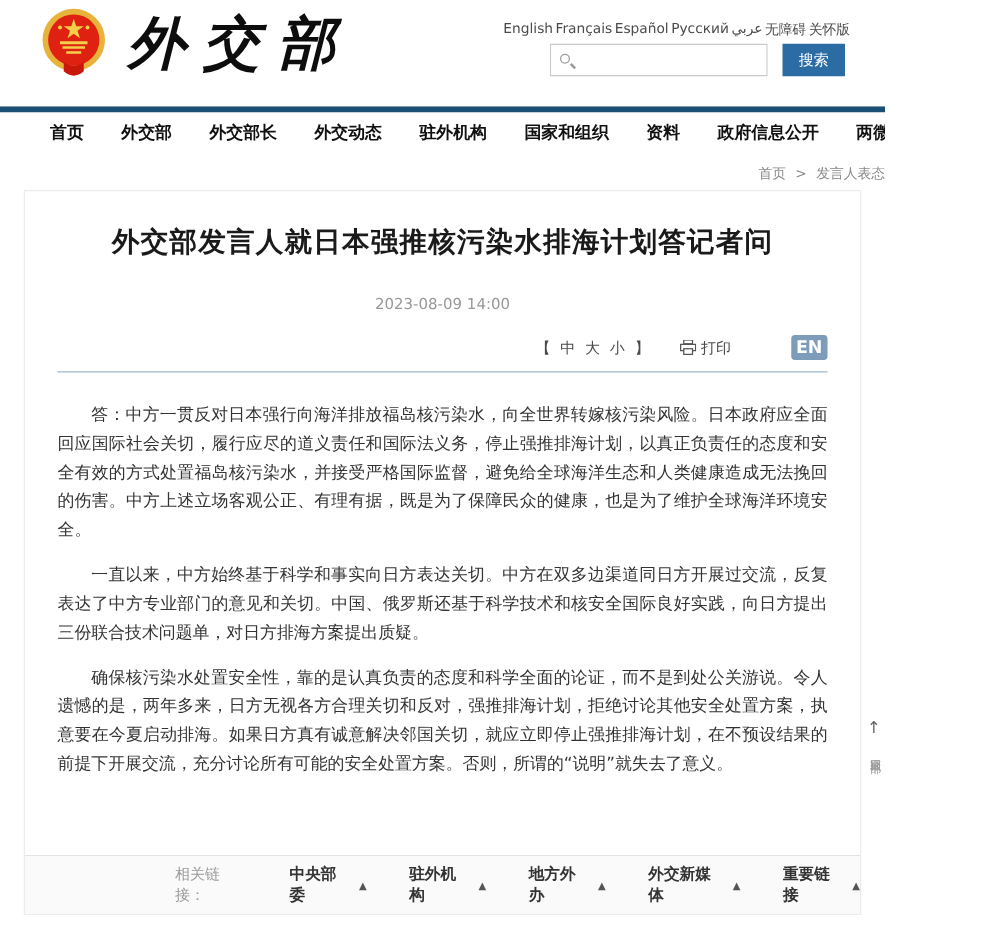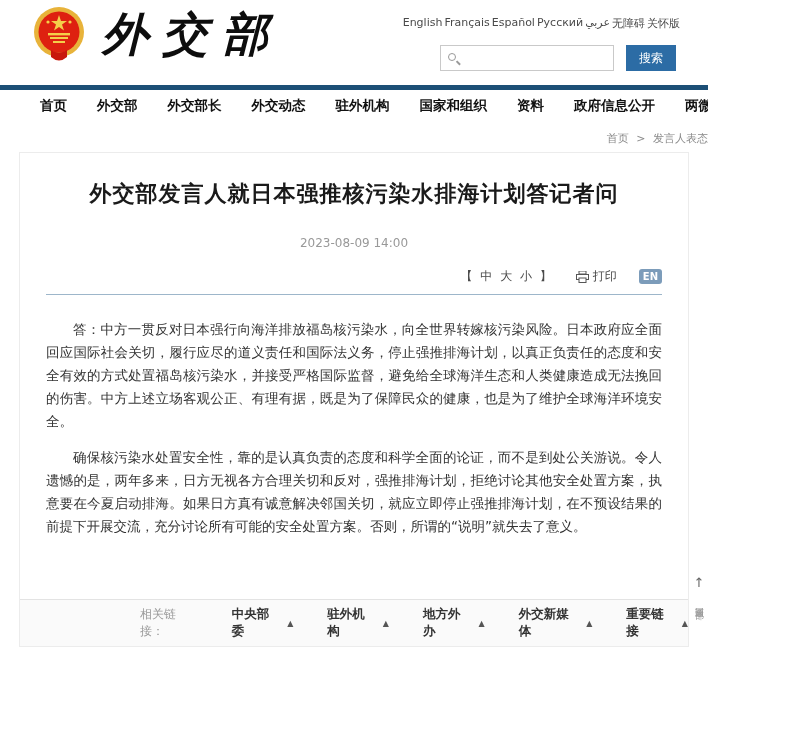--- a/index.html
+++ b/index.html
@@ -8,21 +8,21 @@
   .page { position:relative; width:708px; height:750px; overflow:hidden; background:#fff; }
 
   
   .site-header { position:relative; height:85px; background:#fff; }
   .emblem { position:absolute; left:33px; top:6px; width:52px; height:56px; }
   .brand { position:absolute; left:102px; top:4px; font-family:"DejaVu Serif", serif;
            font-style:italic; font-weight:700; font-size:46px; letter-spacing:14px; color:#0d0d0d; }
   .langbar { position:absolute; right:28px; top:16px; display:flex; gap:2px;
              font-size:11px; color:#4a4a4a; }
   .langbar span { cursor:pointer; white-space:nowrap; }
-  .searchbar { position:absolute; right:32px; top:45px; display:flex;gap:12px; }
+  .searchbar { position:absolute; right:32px; top:35px; display:flex;gap:12px; }
   .search-wrap { position:relative; width:174px; height:26px; border:1px solid #c9c9c9; background:#fff; }
   .search-field { width:100%; height:100%; border:none; outline:none; padding:0 6px 0 24px; font-size:12px; }
   .mag { position:absolute; left:7px; top:7px; width:8px; height:8px; border:1.5px solid #999;
          border-radius:50%; }
   .mag::after { content:""; position:absolute; left:7px; top:8px; width:5px; height:1.5px;
                 background:#999; transform:rotate(45deg); }
   .search-btn { width:50px; height:26px; border:none; background:#2c6ca5; color:#fff;
                 font-size:12px; cursor:pointer; font-family:inherit; }
 
   .navy-bar { height:5px; background:#1c4f76; }
@@ -38,22 +38,22 @@
   
   .content-card { margin:6px 19px 0; border:1px solid #ececec; background:#fff; }
   .card-inner { padding:0 26px; }
   .article-title { margin-top:26px; text-align:center; font-size:22px; font-weight:700;
                    letter-spacing:1px; color:#1a1a1a; }
   .article-date { margin-top:27px; text-align:center; font-size:12px; color:#999; }
   .toolbar { margin-top:18px; display:flex; justify-content:flex-end; align-items:center;
              gap:22px; font-size:12px; color:#4a4a4a; }
   .fontsize span { margin:0 2px; cursor:pointer; }
   .print { display:flex; align-items:center; gap:4px; cursor:pointer; }
-  .en-badge { display:inline-block; background:#7c9cba; color:#fff; font-size:10px; font-weight:700;
-              padding:2px 4px; border-radius:3px; cursor:pointer; }
+  .en-badge { display:inline-block; background:#7c9cba; color:#fff; font-size:14px; font-weight:700;
+              padding:2px 4px; border-radius:3px; cursor:pointer;margin-left:26px; }
   .tool-divider { margin-top:9px; border-bottom:1px solid #9db6ca; }
   .article-body p { margin:13px 0; font-size:13.5px; line-height:23px; color:#333;
                     text-indent:2em; text-align:justify; }
   .article-body p:first-child { margin-top:23px; }
   .body-spacer { height:48px; }
   .card-divider { border-top:1px solid #e3e3e3; }
   .related { display:flex; align-items:center; height:46px; background:#fafafa;
              padding-left:120px; gap:34px; font-size:12.5px; }
   .related-label { color:#9a9a9a; font-size:12px; }
   .rel-link { display:flex; align-items:center; gap:8px; cursor:pointer; }
@@ -143,20 +143,21 @@
             <rect x="3" y="7" width="7" height="4.5" fill="#fff" stroke="#555" stroke-width="1"></rect>
           </svg>
           <span>打印</span>
         </span>
         <span class="en-badge">EN</span>
       </div>
       <div class="tool-divider"></div>
 
       <div class="article-body">
         <p>答：中方一贯反对日本强行向海洋排放福岛核污染水，向全世界转嫁核污染风险。日本政府应全面回应国际社会关切，履行应尽的道义责任和国际法义务，停止强推排海计划，以真正负责任的态度和安全有效的方式处置福岛核污染水，并接受严格国际监督，避免给全球海洋生态和人类健康造成无法挽回的伤害。中方上述立场客观公正、有理有据，既是为了保障民众的健康，也是为了维护全球海洋环境安全。</p>
+        <p>一直以来，中方始终基于科学和事实向日方表达关切。中方在双多边渠道同日方开展过交流，反复表达了中方专业部门的意见和关切。中国、俄罗斯还基于科学技术和核安全国际良好实践，向日方提出三份联合技术问题单，对日方排海方案提出质疑。</p>
         <p>确保核污染水处置安全性，靠的是认真负责的态度和科学全面的论证，而不是到处公关游说。令人遗憾的是，两年多来，日方无视各方合理关切和反对，强推排海计划，拒绝讨论其他安全处置方案，执意要在今夏启动排海。如果日方真有诚意解决邻国关切，就应立即停止强推排海计划，在不预设结果的前提下开展交流，充分讨论所有可能的安全处置方案。否则，所谓的“说明”就失去了意义。</p>
       </div>
       <div class="body-spacer"></div>
     </div>
 
     <div class="card-divider"></div>
 
     <div class="related">
       <span class="related-label">相关链接：</span>
       <span class="rel-link">

